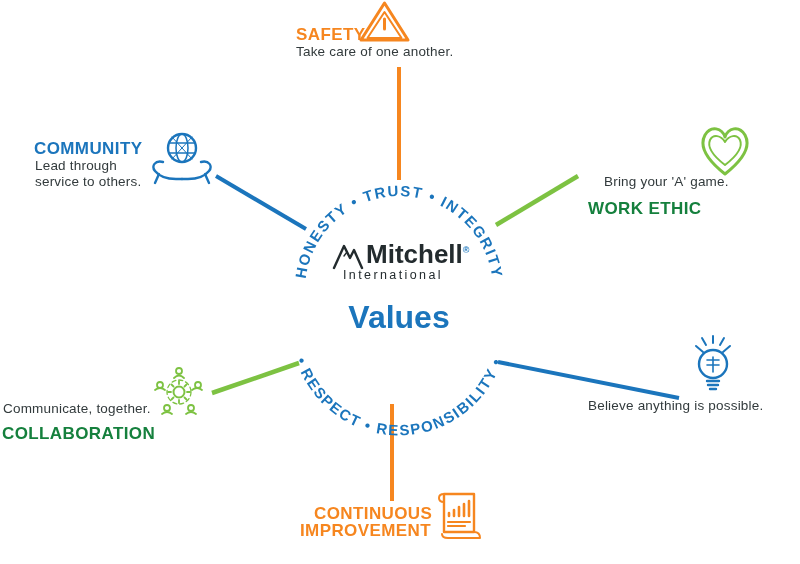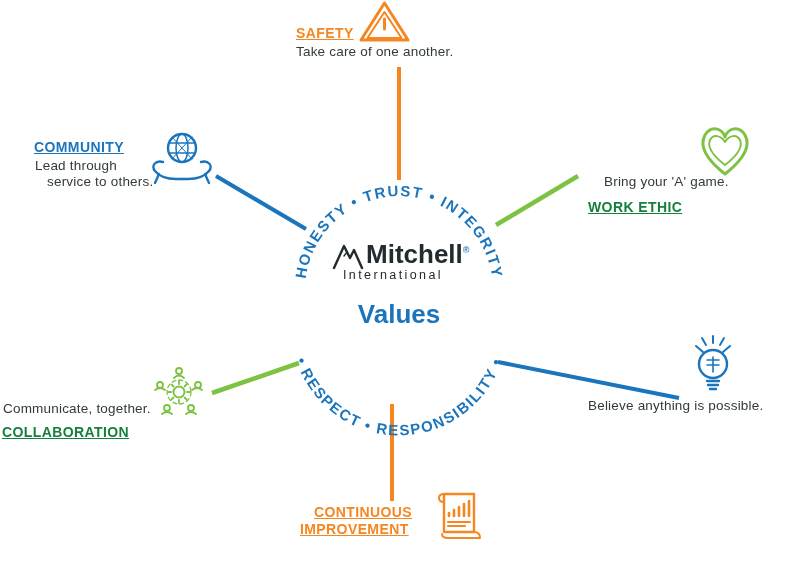--- a/index.html
+++ b/index.html
@@ -2,28 +2,28 @@
 <html><head>
 <meta charset="utf-8">
 <style>
   html,body{margin:0;padding:0;background:#ffffff;}
   #canvas{
     position:relative;width:800px;height:564px;background:#ffffff;overflow:hidden;
     font-family:"Liberation Sans", sans-serif;
   }
   .layer{position:absolute;left:0;top:0;pointer-events:none;}
   .abs{position:absolute;white-space:nowrap;}
-  .label{font-weight:bold;font-size:14px;letter-spacing:.4px;text-decoration:underline;}
+  .label{font-weight:bold;font-size:17px;letter-spacing:.4px;}
   .label.orange{color:#F6861F;}
   .label.blue{color:#1B75BC;}
   .label.green{color:#15803d;margin-top:44px;}
   .tag{font-size:13.5px;color:#323A3C;letter-spacing:.2px;}
   .ring-text{font-family:"Liberation Sans",sans-serif;font-weight:bold;font-size:15px;
              fill:#1B75BC;letter-spacing:1.6px;}
-  .values-title{font-size:26px;font-weight:bold;color:#1B75BC;width:160px;text-align:center;}
+  .values-title{font-size:32px;font-weight:bold;color:#1B75BC;width:160px;text-align:center;}
   .logo-name{font-size:26px;font-weight:bold;color:#232B2E;}
   .logo-reg{font-size:9px;color:#1B75BC;vertical-align:super;font-weight:bold;}
   .logo-sub{font-size:12.5px;color:#232B2E;letter-spacing:2.4px;}
   svg.icon{position:absolute;}
   svg.icon *{fill:none;stroke-linecap:round;stroke-linejoin:round;}
 </style>
 </head>
 <body>
 
 <div id="canvas">
@@ -61,21 +61,21 @@
   <div class="abs tag" style="left:296px;top:44px;">Take care of one another.</div>
   <svg class="icon" style="left:357px;top:0px;" width="55" height="44" viewBox="0 0 55 44">
     <path d="M27.5 3 L51 40 H4 Z" stroke="#F6861F" stroke-width="3"></path>
     <path d="M27.5 12 L44.5 38 H10.5 Z" stroke="#F6861F" stroke-width="2"></path>
     <line x1="27.5" y1="19" x2="27.5" y2="29" stroke="#F6861F" stroke-width="3"></line>
     <circle cx="27.5" cy="33.5" r="1.6" fill="#F6861F" stroke="none"></circle>
   </svg>
 
   <div class="abs label blue" style="left:34px;top:139px;">COMMUNITY</div>
   <div class="abs tag" style="left:35px;top:158px;">Lead through</div>
-  <div class="abs tag" style="left:35px;top:174px;margin-left:12px;">service to others.</div>
+  <div class="abs tag" style="left:35px;top:174px;">service to others.</div>
   <svg class="icon" style="left:149px;top:129px;" width="66" height="58" viewBox="0 0 66 58">
     <circle cx="33" cy="19" r="14" stroke="#1B75BC" stroke-width="2.4"></circle>
     <ellipse cx="33" cy="19" rx="6" ry="14" stroke="#1B75BC" stroke-width="1.5"></ellipse>
     <path d="M20 14 H46 M20 24 H46" stroke="#1B75BC" stroke-width="1.5"></path>
     <path d="M23 8 L43 30 M43 8 L23 30" stroke="#1B75BC" stroke-width="1"></path>
     <path d="M14 33 C6 31 2 37 6 42 C10 47 18 50 27 50 L33 50" stroke="#1B75BC" stroke-width="2.4"></path>
     <path d="M52 33 C60 31 64 37 60 42 C56 47 48 50 39 50 L33 50" stroke="#1B75BC" stroke-width="2.4"></path>
     <path d="M10 45 L6 54 M56 45 L60 54" stroke="#1B75BC" stroke-width="2.4"></path>
   </svg>
 

